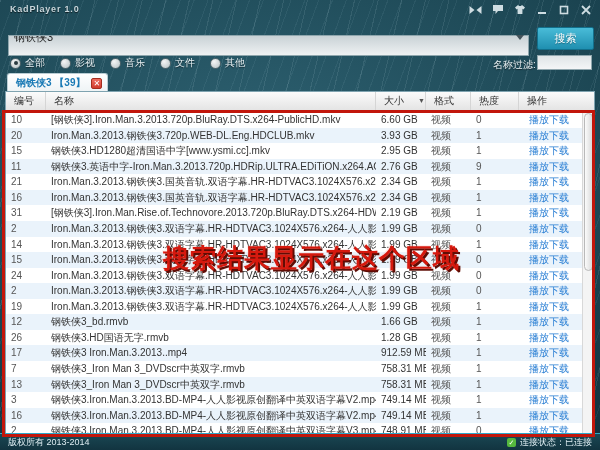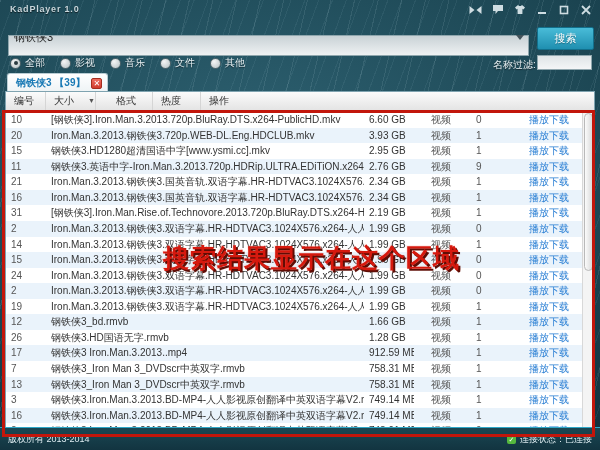--- a/index.html
+++ b/index.html
@@ -45,21 +45,21 @@
   .tab-label{font-size:10px;font-weight:bold;color:#1a7ab5;white-space:nowrap;}
   .tab-close{width:11px;height:11px;background:linear-gradient(#ef6c5f,#d03a2b);border:1px solid #a52d1f;
     border-radius:2px;color:#fff;font-size:8px;line-height:10px;text-align:center;cursor:pointer;box-sizing:border-box;}
   
   .panel{position:absolute;left:5px;top:91px;width:590px;height:346px;background:#fff;
     border:1px solid #7fa3b0;box-sizing:border-box;overflow:hidden;}
   .thead{display:flex;height:19px;background:linear-gradient(#fbfbfb,#e3e3e3);
     border-bottom:1px solid #c2c2c2;font-size:10px;color:#333;}
   .thead .cell{border-right:1px solid #d5d5d5;line-height:18px;padding-left:8px;box-sizing:border-box;cursor:pointer;}
   .col-id{width:40px;}.col-name{flex:1;min-width:0;}.col-size{width:50px;}
-  .col-format{width:45px;margin-left:12px;}.col-heat{width:48px;}.col-ops{width:75px;border-right:none !important;}
+  .col-format{width:45px;}.col-heat{width:48px;}.col-ops{width:75px;border-right:none !important;}
   .sort-arrow{display:inline-block;margin-left:14px;font-size:7px;color:#555;vertical-align:1px;}
   .tbody{position:relative;}
   .trow{display:flex;height:15.57px;line-height:15.6px;font-size:10px;color:#333;cursor:pointer;}
   .trow:nth-child(even){background:#eaf3fb;}
   .trow .cell{padding-left:5px;box-sizing:border-box;white-space:nowrap;overflow:hidden;}
   .trow .col-id{color:#555;}
   .trow .col-format,.trow .col-heat{color:#555;}
   .trow .col-ops{display:flex;gap:0;padding-left:10px;}
   .oplink{color:#2a7fd4;cursor:pointer;}
   
@@ -67,21 +67,21 @@
     border-left:1px solid #d8d8d8;box-sizing:border-box;cursor:pointer;}
   .scroll-thumb{position:absolute;left:1px;top:2px;width:9px;height:158px;border-radius:5px;
     background:linear-gradient(90deg,#fbfbfb,#dadada);border:1px solid #b9b9b9;box-sizing:border-box;cursor:grab;}
   
   .annot-rect{position:absolute;left:2px;top:110px;width:593px;height:327px;
     border:3px solid #c2160b;box-sizing:border-box;pointer-events:none;z-index:5;}
   .annot-text{position:absolute;left:163px;top:241px;z-index:6;font-size:26px;font-weight:bold;
     color:#d6190e;letter-spacing:1px;white-space:nowrap;pointer-events:none;
     text-shadow:2px 2px 0 #5f0d05, -1px -1px 0 rgba(255,190,180,.3);}
   
-  .statusbar{position:absolute;left:0;bottom:0;width:100%;height:23px;box-sizing:border-box;
+  .statusbar{position:absolute;left:0;bottom:0;width:100%;height:17px;box-sizing:border-box;
     background:linear-gradient(#1a4753,#123440);border-top:1px solid #2fa8c8;
     display:flex;align-items:center;justify-content:space-between;padding:0 8px;
     font-size:9px;color:#dcebf0;}
   .conn{display:flex;align-items:center;gap:4px;}
   .conn-badge{width:9px;height:9px;border-radius:2px;background:#55b83e;color:#fff;font-size:7px;
     line-height:9px;text-align:center;}
   svg{display:block;}
 </style>
 </head>
 <body>
@@ -156,20 +156,21 @@
   <input class="filter-input" type="text" value="" style="">
 
   <div class="tab">
     <span class="tab-label">钢铁侠3 【39】</span>
     <span class="tab-close">✕</span>
   </div>
 
   <div class="panel">
     <div class="thead">
       <div class="cell col-id">编号</div>
+      <div class="cell col-name">名称</div>
       <div class="cell col-size"><span>大小</span><span class="sort-arrow">▼</span></div>
       <div class="cell col-format">格式</div>
       <div class="cell col-heat">热度</div>
       <div class="cell col-ops">操作</div>
     </div>
     <div class="tbody">
 
     <div class="trow">
         <div class="cell col-id">10</div>
         <div class="cell col-name">[钢铁侠3].Iron.Man.3.2013.720p.BluRay.DTS.x264-PublicHD.mkv</div>

